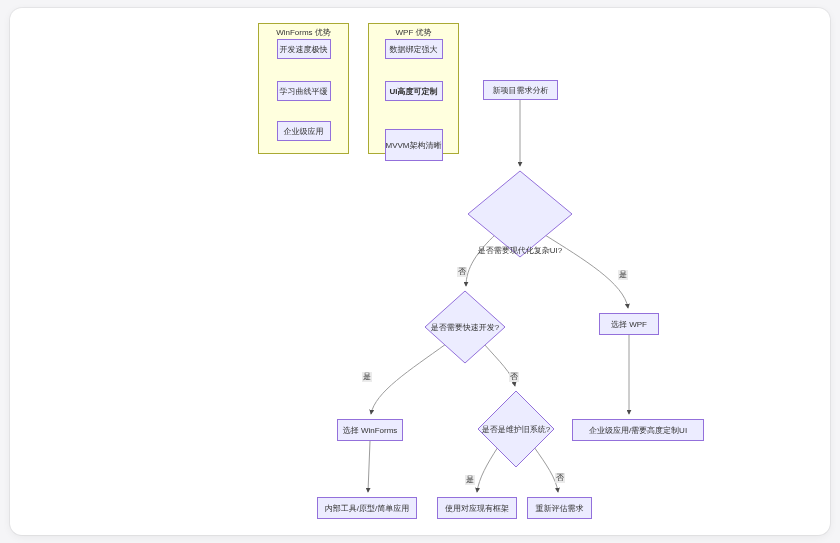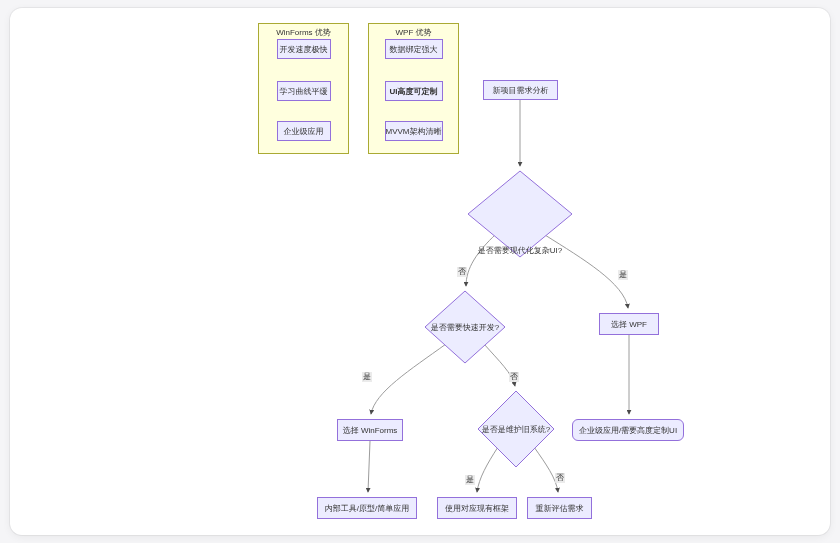--- a/index.html
+++ b/index.html
@@ -89,27 +89,27 @@
     <div class="subgraph-title">WinForms 优势</div>
     <div class="subnode" style="top:15px; width:54px; height:20px;">开发速度极快</div>
     <div class="subnode" style="top:57px; width:54px; height:20px;">学习曲线平缓</div>
     <div class="subnode" style="top:97px; width:54px; height:20px;">企业级应用</div>
   </div>
 
   <div class="subgraph" style="left:368px; top:23px; width:91px; height:131px;">
     <div class="subgraph-title">WPF 优势</div>
     <div class="subnode" style="top:15px; width:58px; height:20px;">数据绑定强大</div>
     <div class="subnode" style="top:57px; width:58px; height:20px;font-weight:bold;">UI高度可定制</div>
-    <div class="subnode" style="top:97px; width:58px; height:20px;">MVVM架构清晰</div>
+    <div class="subnode" style="top:105px; width:58px; height:32px;">MVVM架构清晰</div>
   </div>
 
   <div class="node" style="left:483px; top:80px;  width:75px;  height:20px;">新项目需求分析</div>
   <div class="node" style="left:599px; top:313px; width:60px;  height:22px;">选择 WPF</div>
   <div class="node" style="left:337px; top:419px; width:66px;  height:22px;">选择 WinForms</div>
-  <div class="node" style="left:572px; top:419px; width:112px; height:22px;border-radius:6px;">企业级应用/需要高度定制UI</div>
+  <div class="node" style="left:572px; top:419px; width:132px; height:22px;">企业级应用/需要高度定制UI</div>
   <div class="node" style="left:317px; top:497px; width:100px; height:22px;">内部工具/原型/简单应用</div>
   <div class="node" style="left:437px; top:497px; width:80px;  height:22px;">使用对应现有框架</div>
   <div class="node" style="left:527px; top:497px; width:65px;  height:22px;">重新评估需求</div>
 
   <div class="diamond-label" style="left:520px; top:214px;margin-top:36px;">是否需要现代化复杂UI?</div>
   <div class="diamond-label" style="left:465px; top:327px;">是否需要快速开发?</div>
   <div class="diamond-label" style="left:516px; top:429px;">是否是维护旧系统?</div>
 
   <div class="edge-label" style="left:462px; top:272px;">否</div>
   <div class="edge-label" style="left:623px; top:275px;">是</div>

